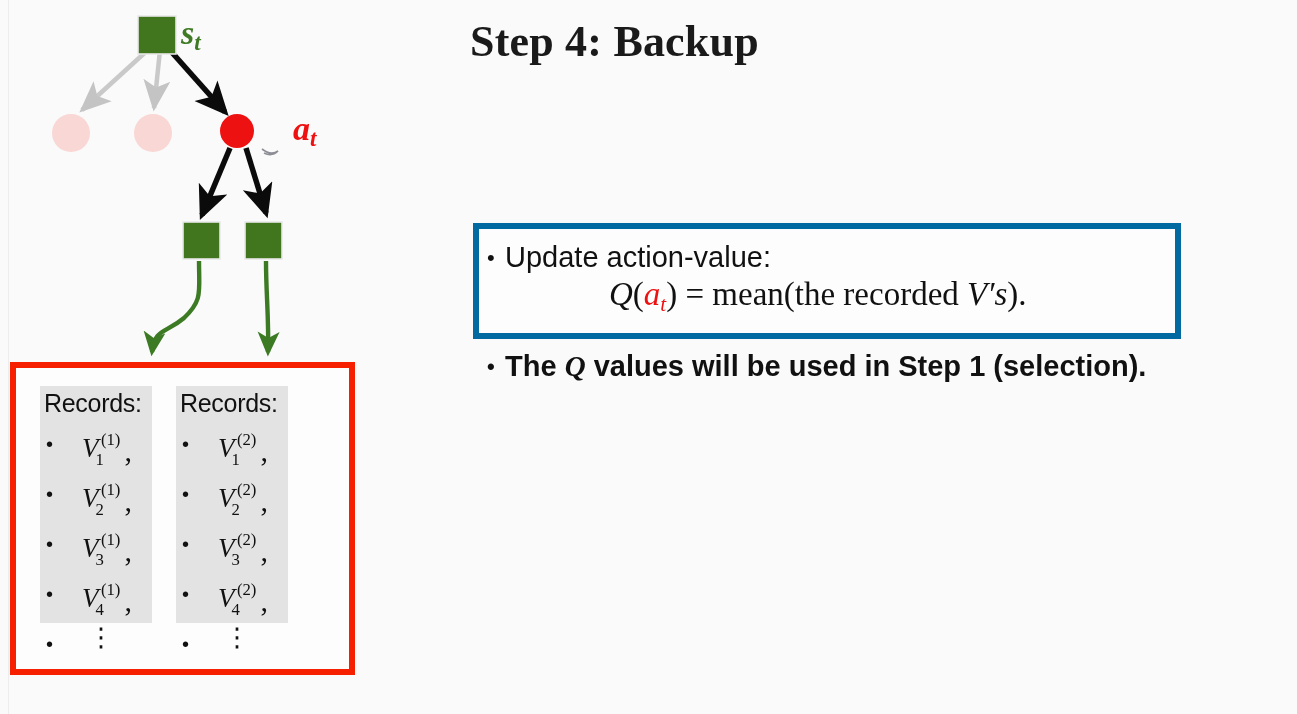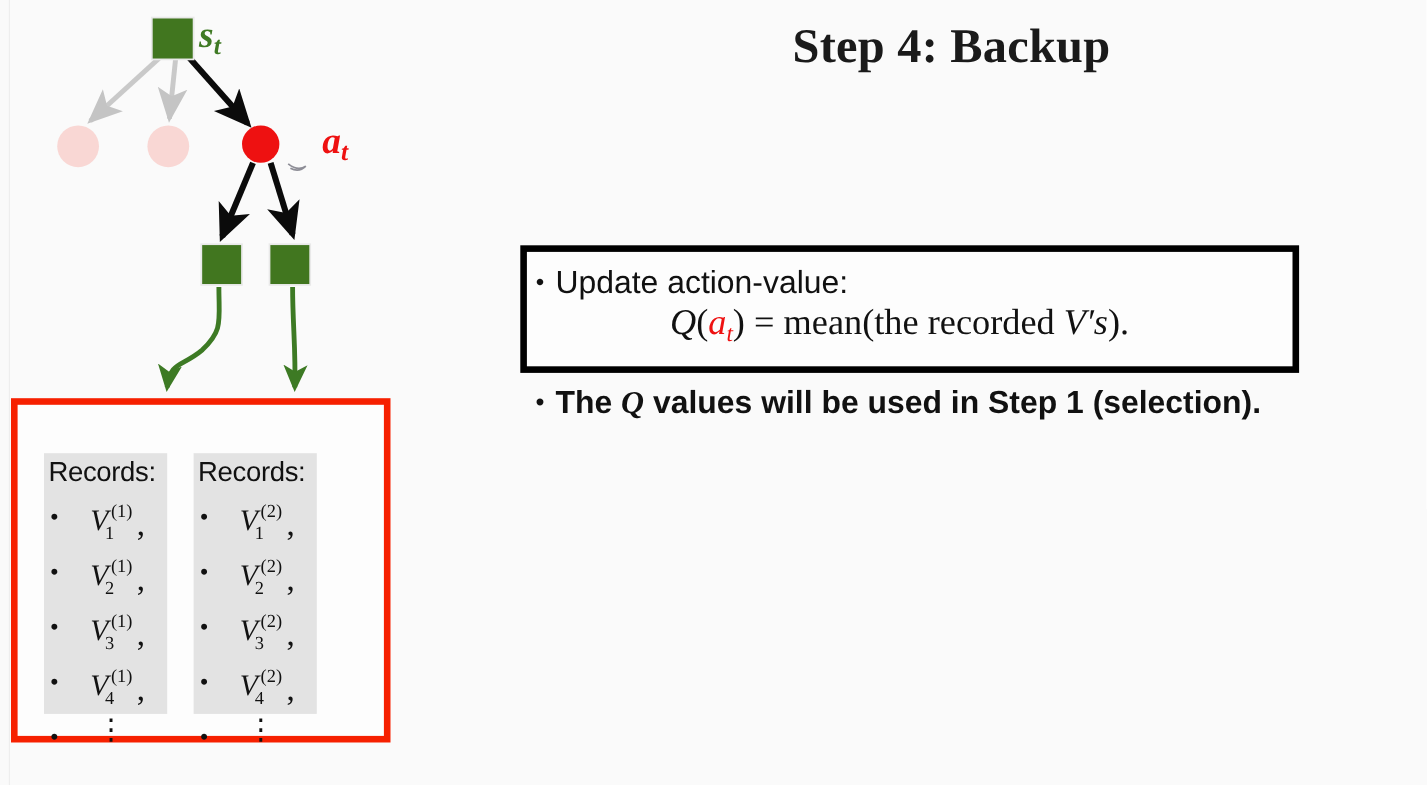--- a/index.html
+++ b/index.html
@@ -70,21 +70,20 @@
     border: 6px solid #f62000;
     background: #fdfdfd;
     box-sizing: border-box;
   }
   .records-col {
     position: absolute;
     top: 18px;
     width: 112px;
     height: 237px;
     background: #e3e3e3;
-    margin-top: 26px;
   }
   #records-col-1 { left: 24px; }
   #records-col-2 { left: 160px; }
 
   .records-title {
     font-family: "Liberation Sans", sans-serif;
     font-size: 25px;
     color: #111;
     padding: 3px 0 0 4px;
     letter-spacing: -0.3px;
@@ -153,21 +152,20 @@
     font-size: 26px;
     letter-spacing: 0;
   }
 
   
   #title {
     position: absolute;
     left: 470px;
     top: 16px;
     width: 790px;
-    text-align: center;
     font-family: "Liberation Serif", serif;
     font-weight: 700;
     font-size: 44px;
     color: #1a1a1a;
     letter-spacing: 0.2px;
   }
 
   .bullet-row {
     position: absolute;
     left: 487px;
@@ -198,21 +196,21 @@
   #bullet-1 { top: 128px; }
   #bullet-2 { top: 183px; }
 
   
   #equation-box {
     position: absolute;
     left: 473px;
     top: 223px;
     width: 708px;
     height: 116px;
-    border: 6px solid #000000;
+    border: 6px solid #0369a1;
     background: #fdfdfd;
     box-sizing: border-box;
   }
   #bullet-3 {
     position: absolute;
     left: 8px;
     top: 12px;
     font-family: "Liberation Sans", sans-serif;
     font-size: 29px;
     color: #111;

